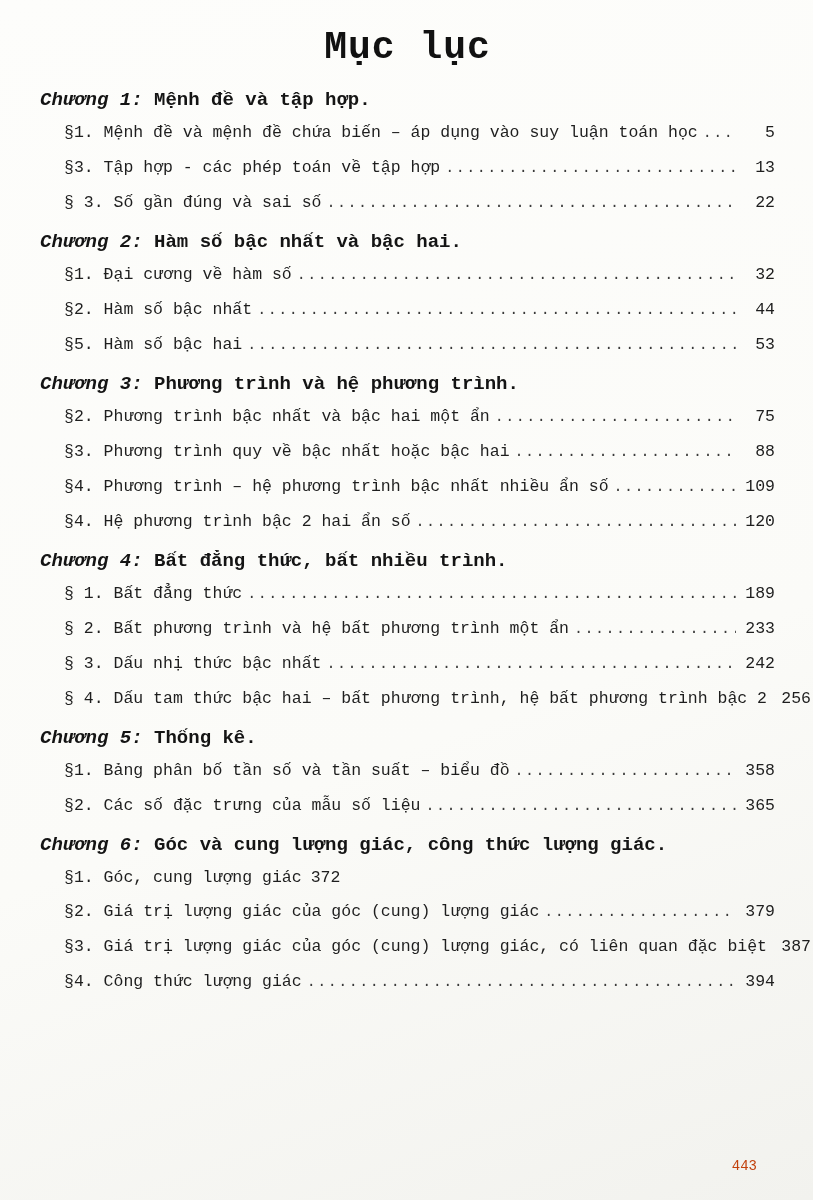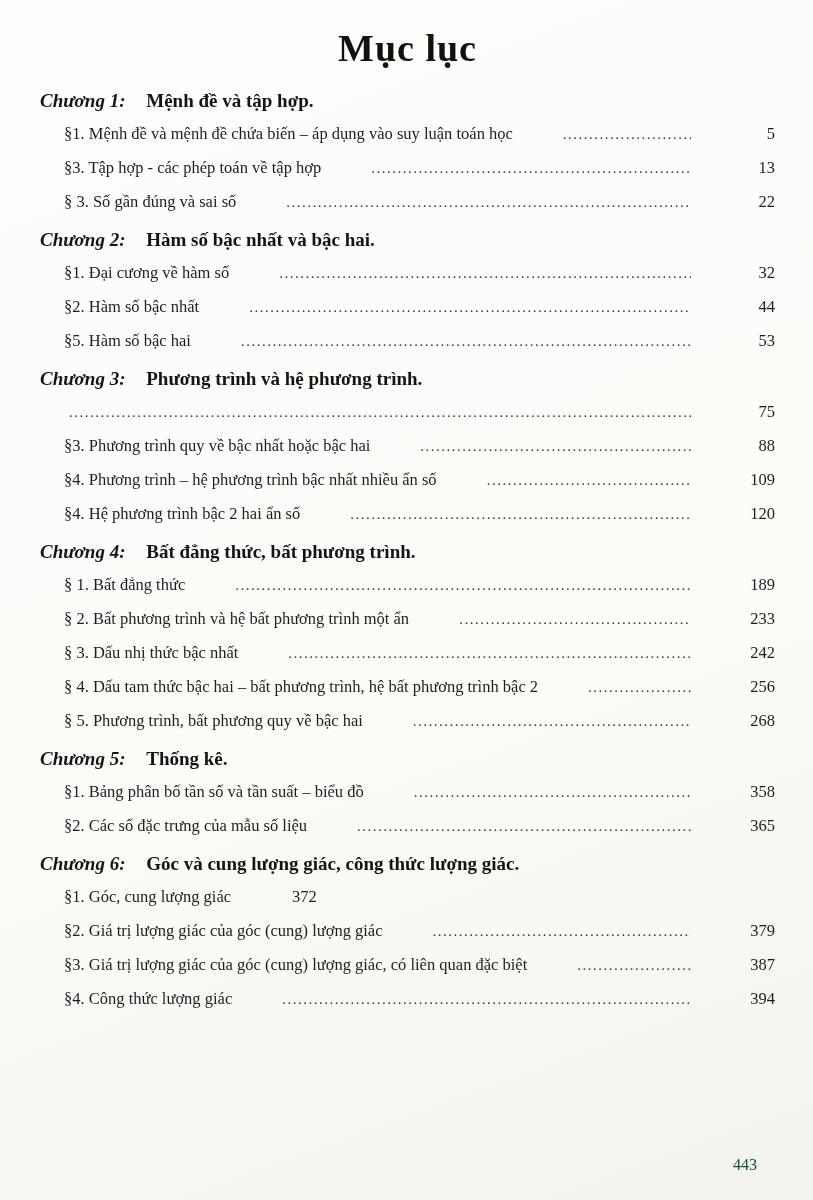--- a/index.html
+++ b/index.html
@@ -14,20 +14,21 @@
     background: linear-gradient(160deg, #fdfdfb 0%, #fbfbf8 60%, #f2f2ee 100%);
     font-family: "Liberation Serif", "DejaVu Serif", serif;
     color: #1b1b1b;
   }
   .page {
     position: relative;
     width: 100%;
     height: 100%;
     box-sizing: border-box;
     padding: 26px 38px 0 40px;
+    font-family: Liberation Mono, monospace;
   }
   .page-title {
     text-align: center;
     font-size: 38px;
     font-weight: bold;
     letter-spacing: 1px;
     margin: 0 0 10px 0;
     color: #111;
   }
   .toc-list {
@@ -38,30 +39,28 @@
     font-size: 19px;
     line-height: 24px;
     color: #141414;
   }
   .ch-label {
     font-weight: bold;
     font-style: italic;
   }
   .ch-title {
     font-weight: bold;
-    margin-left: 16px;
   }
   .entry {
     display: flex;
     align-items: baseline;
     padding: 7px 0 7px 24px;
     font-size: 16.5px;
     line-height: 20px;
     color: #1e1e1e;
-    gap: 45px;
   }
   .entry-label {
     white-space: nowrap;
     flex: 0 0 auto;
   }
   .dots {
     flex: 1 1 auto;
     overflow: hidden;
     white-space: nowrap;
     margin: 0 5px 0 5px;
@@ -74,28 +73,28 @@
   }
   .entry-page {
     flex: 0 0 auto;
     min-width: 34px;
     text-align: right;
     white-space: nowrap;
   }
   .entry.no-dots .entry-page {
     min-width: 0;
     text-align: left;
-    margin-left: 16px;
+    margin-left: 9px;
   }
   .folio {
     position: absolute;
     right: 56px;
     bottom: 26px;
-    font-size: 16px;
-    color: #14532d;
+    font-size: 14px;
+    color: #c2410c;
   }
 </style>
 </head>
 <body>
 
 <div class="page">
   <h1 class="page-title">Mục lục</h1>
   <div class="toc-list">
       <div class="chapter"><span class="ch-label">Chương 1:</span> <span class="ch-title">Mệnh đề và tập hợp.</span></div>
       <div class="entry">
@@ -124,63 +123,59 @@
         <span class="dots"></span>
         <span class="entry-page">44</span>
       </div>
       <div class="entry">
         <span class="entry-label">§5.  Hàm số bậc hai</span>
         <span class="dots"></span>
         <span class="entry-page">53</span>
       </div>
       <div class="chapter"><span class="ch-label">Chương 3:</span> <span class="ch-title">Phương trình và hệ phương trình.</span></div>
       <div class="entry">
+        <span class="entry-label">§2.  Phương trình bậc nhất và bậc hai một ẩn</span>
         <span class="dots"></span>
         <span class="entry-page">75</span>
       </div>
       <div class="entry">
         <span class="entry-label">§3.  Phương trình quy về bậc nhất hoặc bậc hai</span>
         <span class="dots"></span>
         <span class="entry-page">88</span>
       </div>
       <div class="entry">
         <span class="entry-label">§4.  Phương trình – hệ phương trình bậc nhất nhiều ẩn số</span>
         <span class="dots"></span>
         <span class="entry-page">109</span>
       </div>
       <div class="entry">
         <span class="entry-label">§4.  Hệ phương trình bậc 2 hai ẩn số</span>
         <span class="dots"></span>
         <span class="entry-page">120</span>
       </div>
-      <div class="chapter"><span class="ch-label">Chương 4:</span> <span class="ch-title">Bất đẳng thức, bất phương trình.</span></div>
+      <div class="chapter"><span class="ch-label">Chương 4:</span> <span class="ch-title">Bất đẳng thức, bất nhiều trình.</span></div>
       <div class="entry">
         <span class="entry-label">§ 1.  Bất đẳng thức</span>
         <span class="dots"></span>
         <span class="entry-page">189</span>
       </div>
       <div class="entry">
         <span class="entry-label">§ 2.  Bất phương trình và hệ bất phương trình một ẩn</span>
         <span class="dots"></span>
         <span class="entry-page">233</span>
       </div>
       <div class="entry">
         <span class="entry-label">§ 3.  Dấu nhị thức bậc nhất</span>
         <span class="dots"></span>
         <span class="entry-page">242</span>
       </div>
       <div class="entry">
         <span class="entry-label">§ 4.  Dấu tam thức bậc hai – bất phương trình, hệ bất phương trình bậc 2</span>
         <span class="dots"></span>
         <span class="entry-page">256</span>
-      </div>
-      <div class="entry">
-        <span class="entry-label">§ 5.  Phương trình, bất phương quy về bậc hai</span>
-        <span class="dots"></span>
-        <span class="entry-page">268</span>
       </div>
       <div class="chapter"><span class="ch-label">Chương 5:</span> <span class="ch-title">Thống kê.</span></div>
       <div class="entry">
         <span class="entry-label">§1.  Bảng phân bố tần số và tần suất – biểu đồ</span>
         <span class="dots"></span>
         <span class="entry-page">358</span>
       </div>
       <div class="entry">
         <span class="entry-label">§2.  Các số đặc trưng của mẫu số liệu</span>
         <span class="dots"></span>

